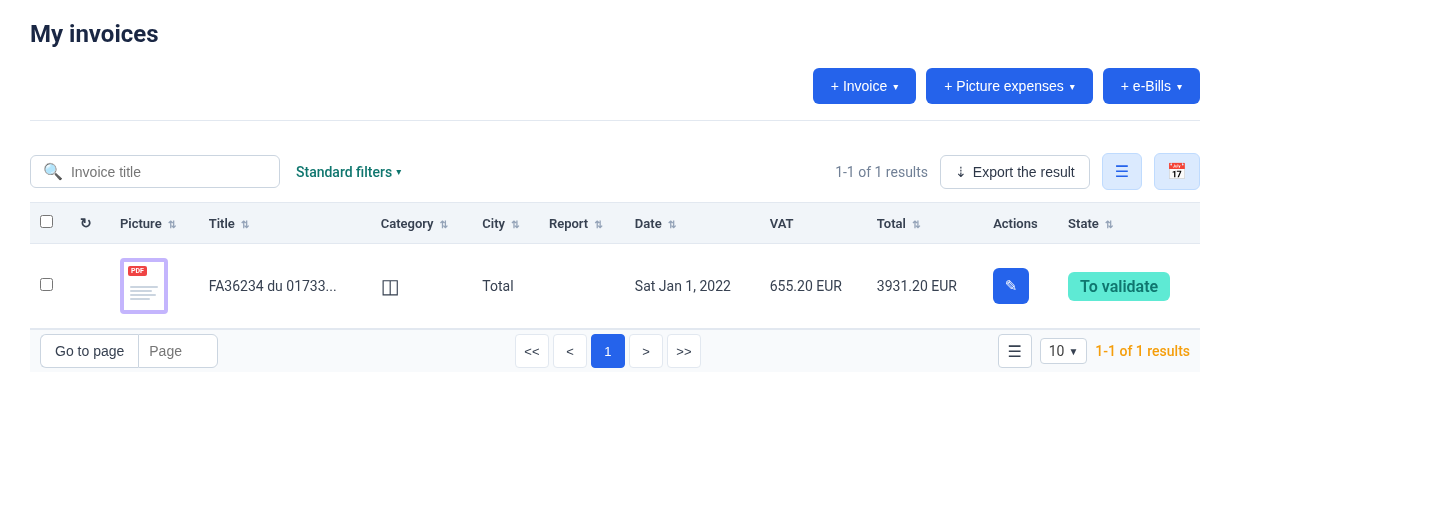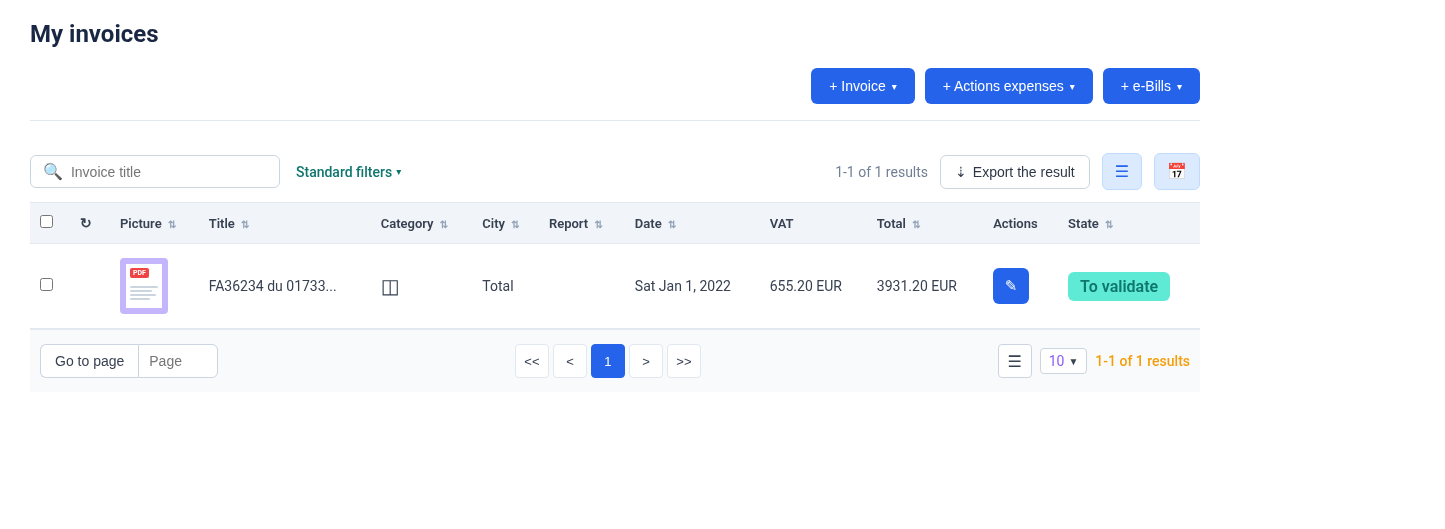--- a/index.html
+++ b/index.html
@@ -152,21 +152,21 @@
       padding: 14px 10px;
       font-size: 14px;
       color: #374151;
       vertical-align: middle;
     }
 
     .pdf-thumbnail {
       width: 48px;
       height: 56px;
       background: #fff;
-      border: 6px solid #c4b5fd;
+      border: 4px solid #c4b5fd;
       border-radius: 4px;
       display: flex;
       align-items: center;
       justify-content: center;
       overflow: hidden;
       position: relative;
     }
     .pdf-thumbnail .pdf-label {
       position: absolute;
       top: 4px;
@@ -219,21 +219,21 @@
 
     .monitor-icon {
       color: #374151;
       font-size: 20px;
     }
 
     
     .pagination-bar {
       display: flex;
       align-items: center;
-      padding: 14px 0;
+      padding: 4px 0;
       background: #f8fafc;
       border-top: 1px solid #e2e8f0;
       gap: 0;
     }
     .go-to-page-section {
       display: flex;
       align-items: center;
       gap: 0;
       margin-left: 10px;
     }
@@ -305,42 +305,42 @@
     .per-page-select-wrap {
       display: flex;
       align-items: center;
       border: 1px solid #cbd5e0;
       border-radius: 4px;
       background: #fff;
       padding: 4px 8px;
       gap: 4px;
       cursor: pointer;
     }
-    .per-page-select-wrap span { font-size: 14px; color: #8b5cf6; }
+    .per-page-select-wrap span { font-size: 14px; color: #404040; }
     .per-page-select-wrap .arrow { font-size: 10px; color: #374151; }
     .results-right {
       color: #f59e0b;
       font-size: 14px;
       font-weight: 500;
     }
   </style>
 </head>
 <body>
 
 <div class="page-container">
 
   <h1 class="page-title">My invoices</h1>
 
   <div class="toolbar">
     <button class="btn-primary">
       <span>+ Invoice</span>
       <span class="arrow">▾</span>
     </button>
     <button class="btn-primary">
-      <span>+ Actions expenses</span>
+      <span>+ Picture expenses</span>
       <span class="arrow">▾</span>
     </button>
     <button class="btn-primary">
       <span>+ e-Bills</span>
       <span class="arrow">▾</span>
     </button>
   </div>
 
   <div class="filter-bar">
     <div class="search-box">

